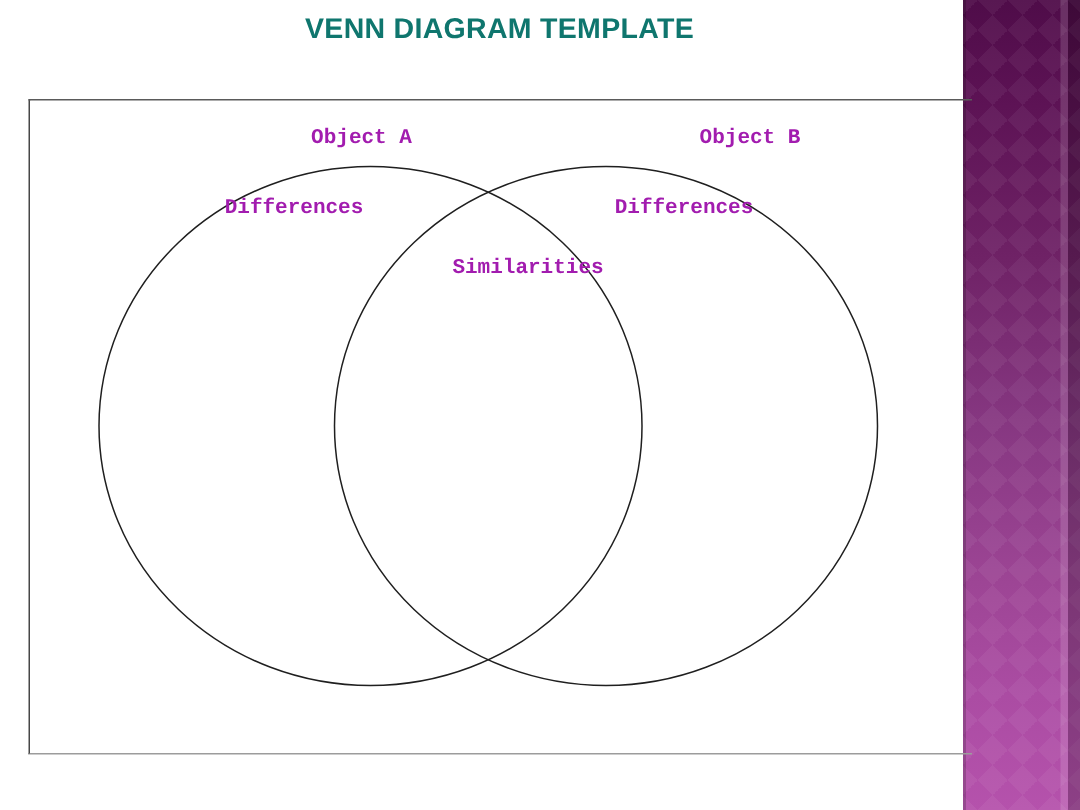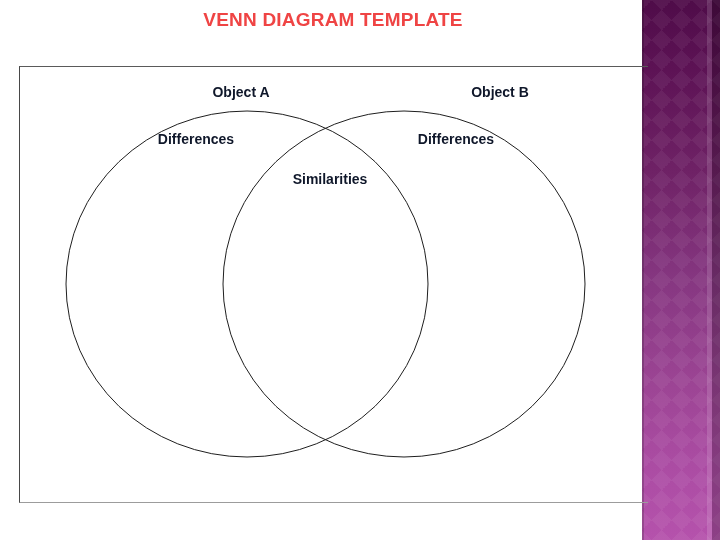--- a/index.html
+++ b/index.html
@@ -20,21 +20,21 @@
   .slide-title {
     position: absolute;
     left: 0;
     top: 9px;
     width: 666px;          
     text-align: center;
     font-family: "Liberation Sans", sans-serif;
     font-weight: bold;
     font-size: 19px;
     line-height: 22px;
-    color: #ef4444;
+    color: #0f766e;
     letter-spacing: 0.2px;
     z-index: 4;
     white-space: nowrap;
   }
 
   
   .diagram-frame {
     position: absolute;
     left: 19px;
     top: 66px;
@@ -61,33 +61,33 @@
   .venn-svg ellipse {
     fill: none;
     stroke: #1f1f1f;
     stroke-width: 1;
   }
 
   
   .vlabel {
     position: absolute;
     transform: translateX(-50%);
-    font-family: Liberation Sans, sans-serif;
+    font-family: Liberation Mono, monospace;
     font-weight: bold;
     font-size: 14px;
     line-height: 17px;
-    color: #0f172a;
+    color: #a21caf;
     white-space: nowrap;
     z-index: 4;
   }
   .lbl-object-a      { left: 241px; top: 84px;  }
   .lbl-object-b      { left: 500px; top: 84px; text-align: right;  }
   .lbl-diff-left     { left: 196px; top: 131px; }
   .lbl-diff-right    { left: 456px; top: 131px; }
-  .lbl-similarities  { left: 330px; top: 171px; }
+  .lbl-similarities  { left: 352px; top: 171px; }
 
   
   .sidebar {
     position: absolute;
     left: 642px;
     top: 0;
     width: 78px;
     height: 540px;
     z-index: 2;
     background-image:

